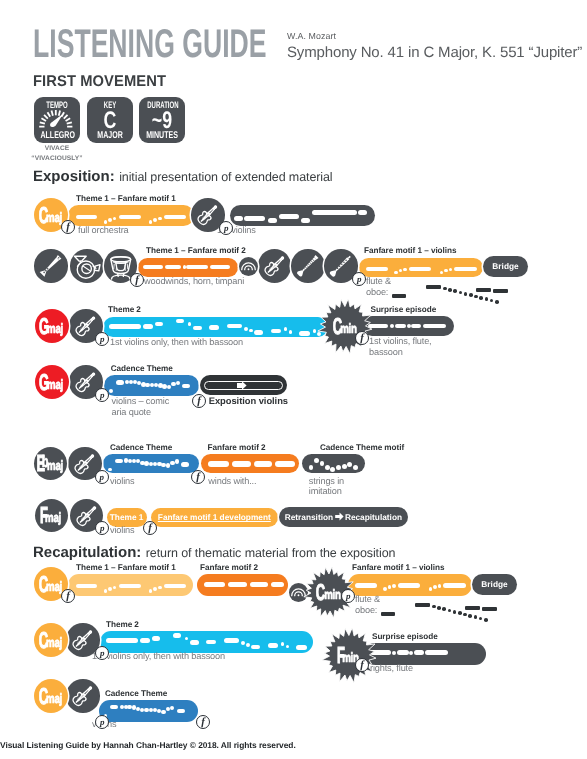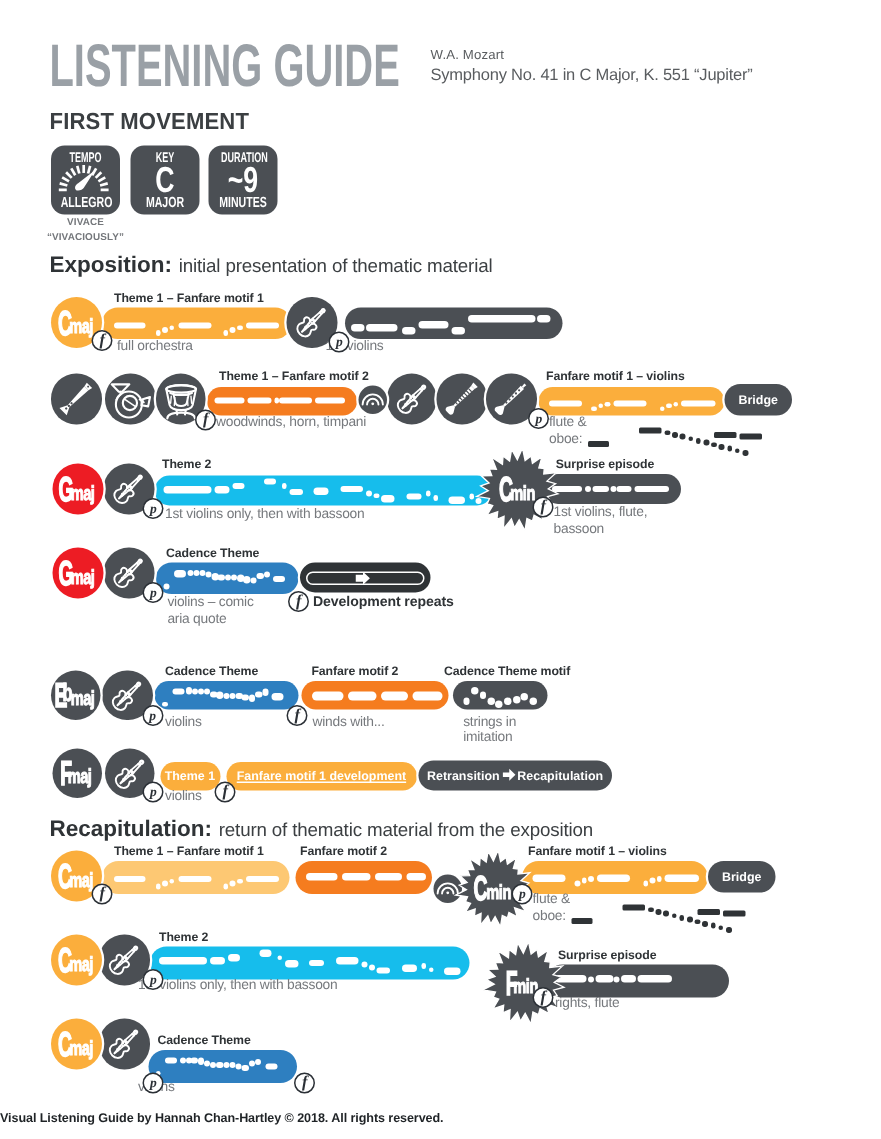--- a/index.html
+++ b/index.html
@@ -5,21 +5,21 @@
 <style>
   html,body{margin:0;padding:0;background:#ffffff;}
   body{width:587px;height:759px;font-family:"Liberation Sans",sans-serif;position:relative;overflow:hidden;color:#2F3336;-webkit-font-smoothing:antialiased;text-rendering:geometricPrecision;}
   .page{position:absolute;left:0;top:0;width:587px;height:759px;background:#fff;}
   svg{display:block;}
 
   
   .lg-title{position:absolute;left:33px;top:24px;font-size:40px;line-height:40px;font-weight:bold;
             color:#9AA0A6;letter-spacing:0px;transform:scaleX(0.665);transform-origin:left top;white-space:nowrap;}
   .composer{position:absolute;left:287px;top:31px;font-size:8.8px;color:#595C5F;white-space:nowrap;letter-spacing:0.1px;}
-  .worktitle{position:absolute;left:287px;top:44px;font-size:11px;color:#595C5F;white-space:nowrap;letter-spacing:-0.15px;}
+  .worktitle{position:absolute;left:287px;top:44px;font-size:15px;color:#595C5F;white-space:nowrap;letter-spacing:-0.15px;}
   .movement{position:absolute;left:33px;top:73px;font-size:15.5px;font-weight:bold;color:#3B3F42;letter-spacing:0.1px;
             transform:scaleX(0.95);transform-origin:left top;}
 
   
   .badge{position:absolute;width:46px;height:46px;border-radius:9px;background:#4B4F54;color:#fff;top:97px;}
   .badge .bt{position:absolute;left:0;width:46px;top:3px;text-align:center;font-size:9.4px;font-weight:bold;
              letter-spacing:0px;transform:scaleX(0.64);line-height:10px;}
   .badge .bb{position:absolute;left:0;width:46px;bottom:2px;text-align:center;font-size:9.8px;font-weight:bold;
              transform:scaleX(0.72);line-height:11px;}
   .badge .bm{position:absolute;left:0;width:46px;top:12px;text-align:center;font-size:24px;font-weight:bold;
@@ -112,21 +112,21 @@
     </div>
     <div class="badge" style="left: 139px;">
       <div class="bt">DURATION</div>
       <div class="bm">~9</div>
       <div class="bb">MINUTES</div>
     </div>
     <div class="vivace">
       <div>VIVACE</div>
       <div>“VIVACIOUSLY”</div>
     </div>
-    <div class="sect" style="left: 33px; top: 168px;"><b>Exposition:</b> <span>initial presentation of thematic material</span></div>
+    <div class="sect" style="left: 33px; top: 168px;"><b>Exposition:</b> <span>initial presentation of extended material</span></div>
     <div class="sect" style="left: 33px; top: 544px;"><b>Recapitulation:</b> <span>return of thematic material from the exposition</span></div>
     <div class="bar" style="left: 68px; top: 205px; width: 126px; height: 20.5px; background: rgb(251, 174, 60);">
       <div class="note" style="left: 8.4px; top: 9.5px; width: 20.4px; height: 4.9px;"></div>
       <div class="note" style="left: 35.9px; top: 15px; width: 3.6px; height: 3.6px;"></div>
       <div class="note" style="left: 40.3px; top: 13.4px; width: 3.6px; height: 3.6px;"></div>
       <div class="note" style="left: 44.8px; top: 11.8px; width: 3.6px; height: 3.6px;"></div>
       <div class="note" style="left: 51px; top: 9.5px; width: 21.7px; height: 4.9px;"></div>
       <div class="note" style="left: 80.9px; top: 15px; width: 3.6px; height: 3.6px;"></div>
       <div class="note" style="left: 85.3px; top: 13.4px; width: 3.6px; height: 3.6px;"></div>
       <div class="note" style="left: 90.4px; top: 11.8px; width: 3.6px; height: 3.6px;"></div>
@@ -240,21 +240,21 @@
       <div class="note" style="left: 6.3px; top: 11.1px; width: 4.8px; height: 4.8px;"></div>
       <div class="note" style="left: 12px; top: 4px; width: 4.8px; height: 4.8px;"></div>
       <div class="note" style="left: 17.3px; top: 7.5px; width: 4.8px; height: 4.8px;"></div>
       <div class="note" style="left: 23.1px; top: 11.1px; width: 4.8px; height: 4.8px;"></div>
       <div class="note" style="left: 28.1px; top: 13.6px; width: 4.8px; height: 4.8px;"></div>
       <div class="note" style="left: 34.1px; top: 11.3px; width: 4.8px; height: 4.8px;"></div>
       <div class="note" style="left: 39.5px; top: 10.3px; width: 4.8px; height: 4.8px;"></div>
       <div class="note" style="left: 45px; top: 8.2px; width: 4.8px; height: 4.8px;"></div>
       <div class="note" style="left: 51.1px; top: 11.6px; width: 4.8px; height: 4.8px;"></div>
     </div>
-    <div class="blabel" style="left: 296px; top: 442.5px;">Cadence Theme motif</div>
+    <div class="blabel" style="left: 320px; top: 442.5px;">Cadence Theme motif</div>
     <div class="bar" style="left: 68px; top: 574px; width: 125px; height: 22px; background: rgb(253, 200, 115);">
       <div class="note" style="left: 8.4px; top: 9.5px; width: 20.4px; height: 4.9px;"></div>
       <div class="note" style="left: 35.9px; top: 15px; width: 3.6px; height: 3.6px;"></div>
       <div class="note" style="left: 40.3px; top: 13.4px; width: 3.6px; height: 3.6px;"></div>
       <div class="note" style="left: 44.8px; top: 11.8px; width: 3.6px; height: 3.6px;"></div>
       <div class="note" style="left: 51px; top: 9.5px; width: 21.7px; height: 4.9px;"></div>
       <div class="note" style="left: 80.9px; top: 15px; width: 3.6px; height: 3.6px;"></div>
       <div class="note" style="left: 85.3px; top: 13.4px; width: 3.6px; height: 3.6px;"></div>
       <div class="note" style="left: 90.4px; top: 11.8px; width: 3.6px; height: 3.6px;"></div>
       <div class="note" style="left: 95.9px; top: 9.5px; width: 22.6px; height: 4.9px;"></div>
@@ -746,21 +746,21 @@
       </div>
     </div>
     <div class="bar" style="left: 200.4px; top: 375.4px; width: 86.3px; height: 20.1px; background: rgb(47, 51, 54);">
       <div style="position: absolute; left: 4.1px; top: 5.8px; right: 4.1px; height: 8.6px; border: 1.5px solid rgb(255, 255, 255); border-radius: 999px; box-sizing: border-box;"></div>
       <div style="position: absolute; left: 36.246px; top: 5.65px;">
         <svg width="10" height="9" viewBox="0 0 10 9">
           <path d="M0 2.1h5.0V0.2L9.6 4.5 5.0 8.8V6.9H0z" fill="#fff"></path>
         </svg>
       </div>
     </div>
-    <div class="blabel" style="left: 208.7px; top: 395px; font-size: 9.4px;">Development repeats</div>
+    <div class="blabel" style="left: 208.7px; top: 395px; font-size: 9.4px;">Exposition violins</div>
     <div style="position: absolute; left: 368px; top: 279px;">
       <div class="dash" style="left: 24px; top: 15px; width: 14px; height: 3.6px;"></div>
       <div class="dash" style="left: 58px; top: 6px; width: 15px; height: 3.6px;"></div>
       <div class="dot" style="left: 75px; top: 7.6px; width: 3.6px; height: 3.6px;"></div>
       <div class="dot" style="left: 80.2px; top: 8.95px; width: 3.6px; height: 3.6px;"></div>
       <div class="dot" style="left: 85.4px; top: 10.3px; width: 3.6px; height: 3.6px;"></div>
       <div class="dot" style="left: 90.6px; top: 11.65px; width: 3.6px; height: 3.6px;"></div>
       <div class="dot" style="left: 95.8px; top: 13px; width: 3.6px; height: 3.6px;"></div>
       <div class="dot" style="left: 101px; top: 14.35px; width: 3.6px; height: 3.6px;"></div>
       <div class="dot" style="left: 106.2px; top: 15.7px; width: 3.6px; height: 3.6px;"></div>

